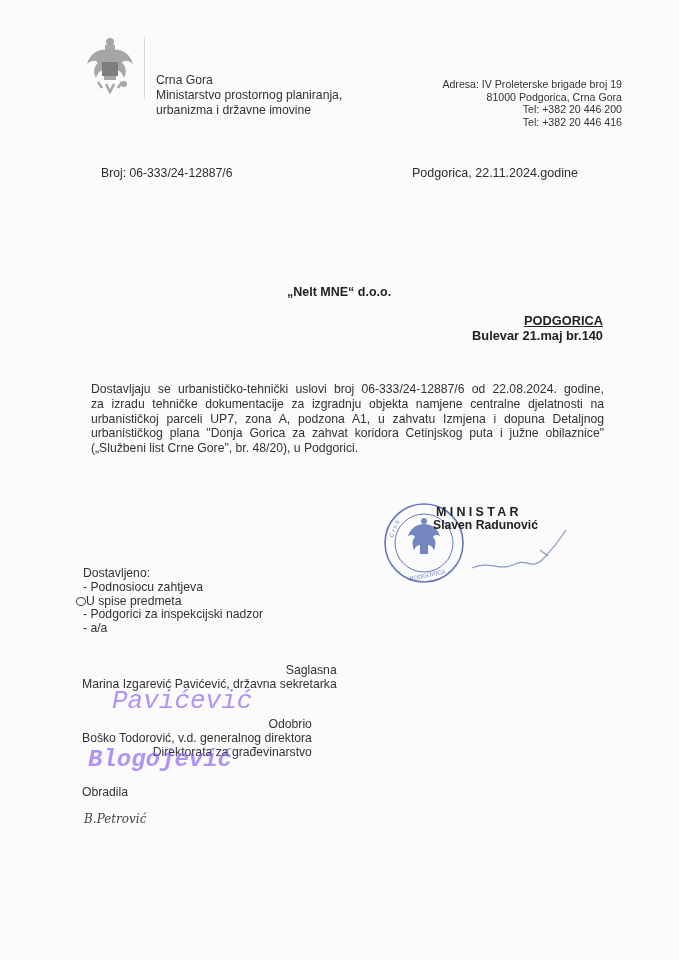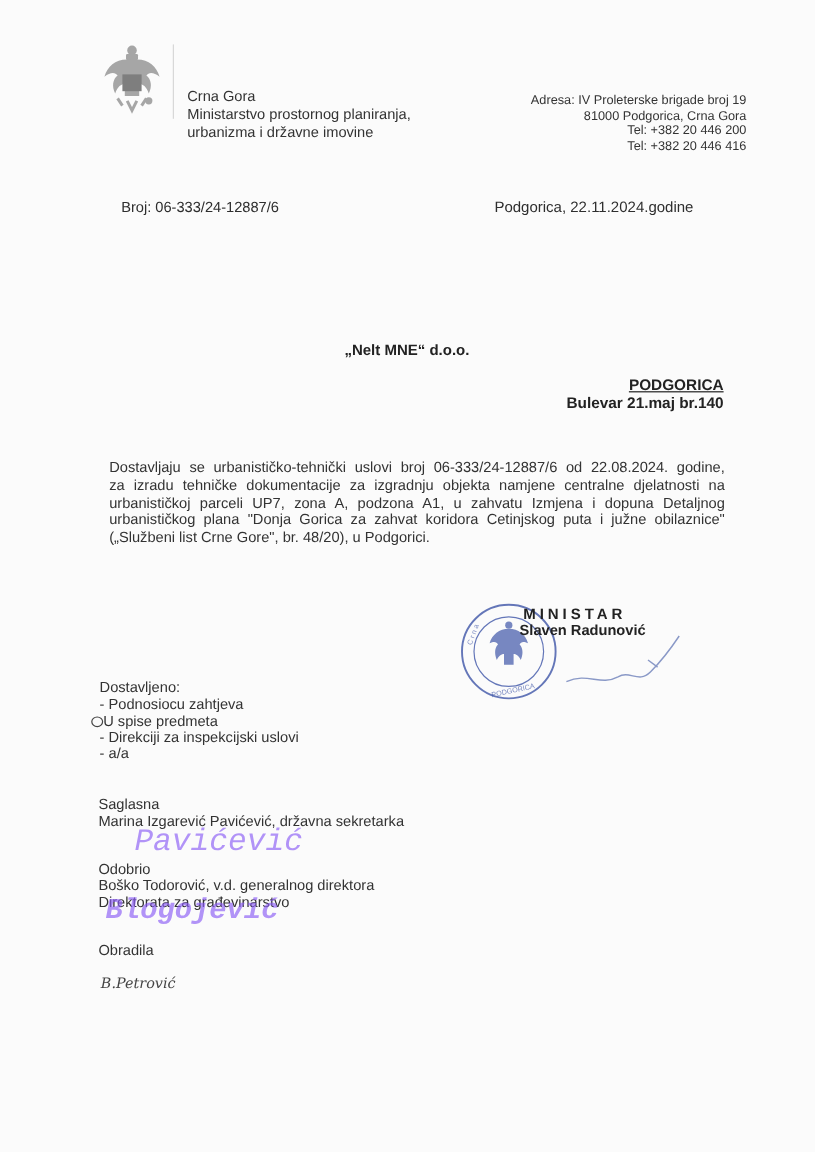--- a/index.html
+++ b/index.html
@@ -21,21 +21,21 @@
   .body-text { left: 91px; top: 382px; width: 513px; font-size: 12.2px; line-height: 14.8px; color: #333; }
   .body-text p { text-align: justify; text-align-last: justify; white-space: nowrap; }
   .body-text p.last { text-align-last: left; }
   .stamp { left: 383px; top: 502px; width: 82px; height: 82px; }
   .minister-title { left: 436px; top: 505px; font-size: 12.5px; font-weight: bold; letter-spacing: 3.3px; color: #222; }
   .minister-name { left: 433px; top: 518px; font-size: 12.2px; font-weight: bold; color: #222; }
   .minister-sig { left: 470px; top: 520px; width: 100px; height: 56px; }
   .dist { left: 83px; top: 567px; }
   .dist div { font-size: 12.2px; line-height: 13.8px; color: #333; }
   .circ { display: inline-block; width: 10px; height: 9px; border: 1.2px solid #444; border-radius: 50%; vertical-align: -1px; margin-left: -7px; margin-right: 0px; }
-  .block { left: 82px; }
+  .block { left: 82px; text-align: right; }
   .block div { font-size: 12.2px; line-height: 14.2px; color: #333; }
   .sig-blue { position: absolute; color: #8b5cf6; opacity: 0.65; font-family: Liberation Mono, monospace; font-style: italic; }
 </style>
 </head>
 <body>
 
 <svg class="abs emblem" viewBox="0 0 52 60">
   <g fill="#8a8a8a" opacity="0.75">
     <circle cx="26" cy="6" r="4"></circle>
     <rect x="21" y="9" width="10" height="5" rx="1"></rect>
@@ -91,21 +91,21 @@
 <div class="abs minister-title">MINISTAR</div>
 <div class="abs minister-name">Slaven Radunović</div>
 <svg class="abs minister-sig" viewBox="0 0 100 56">
   <path d="M2 48 C20 40 30 52 45 44 C55 38 62 50 72 40 C80 32 88 22 96 10 M70 30 L78 36" stroke="#5a6fb0" stroke-width="1.2" fill="none" opacity="0.7"></path>
 </svg>
 
 <div class="abs dist">
   <div>Dostavljeno:</div>
   <div>- Podnosiocu zahtjeva</div>
   <div><span class="circ"></span><span>U spise predmeta</span></div>
-  <div>- Direkciji za inspekcijski uslovi</div>
+  <div>- Podgorici za inspekcijski nadzor</div>
   <div>- a/a</div>
 </div>
 
 <div class="abs block" style="top:663px;">
   <div>Saglasna</div>
   <div>Marina Izgarević Pavićević, državna sekretarka</div>
 </div>
 <div class="sig-blue" style="left:112px; top:686px; font-size:26px;">Pavićević</div>
 
 <div class="abs block" style="top:717px;">

